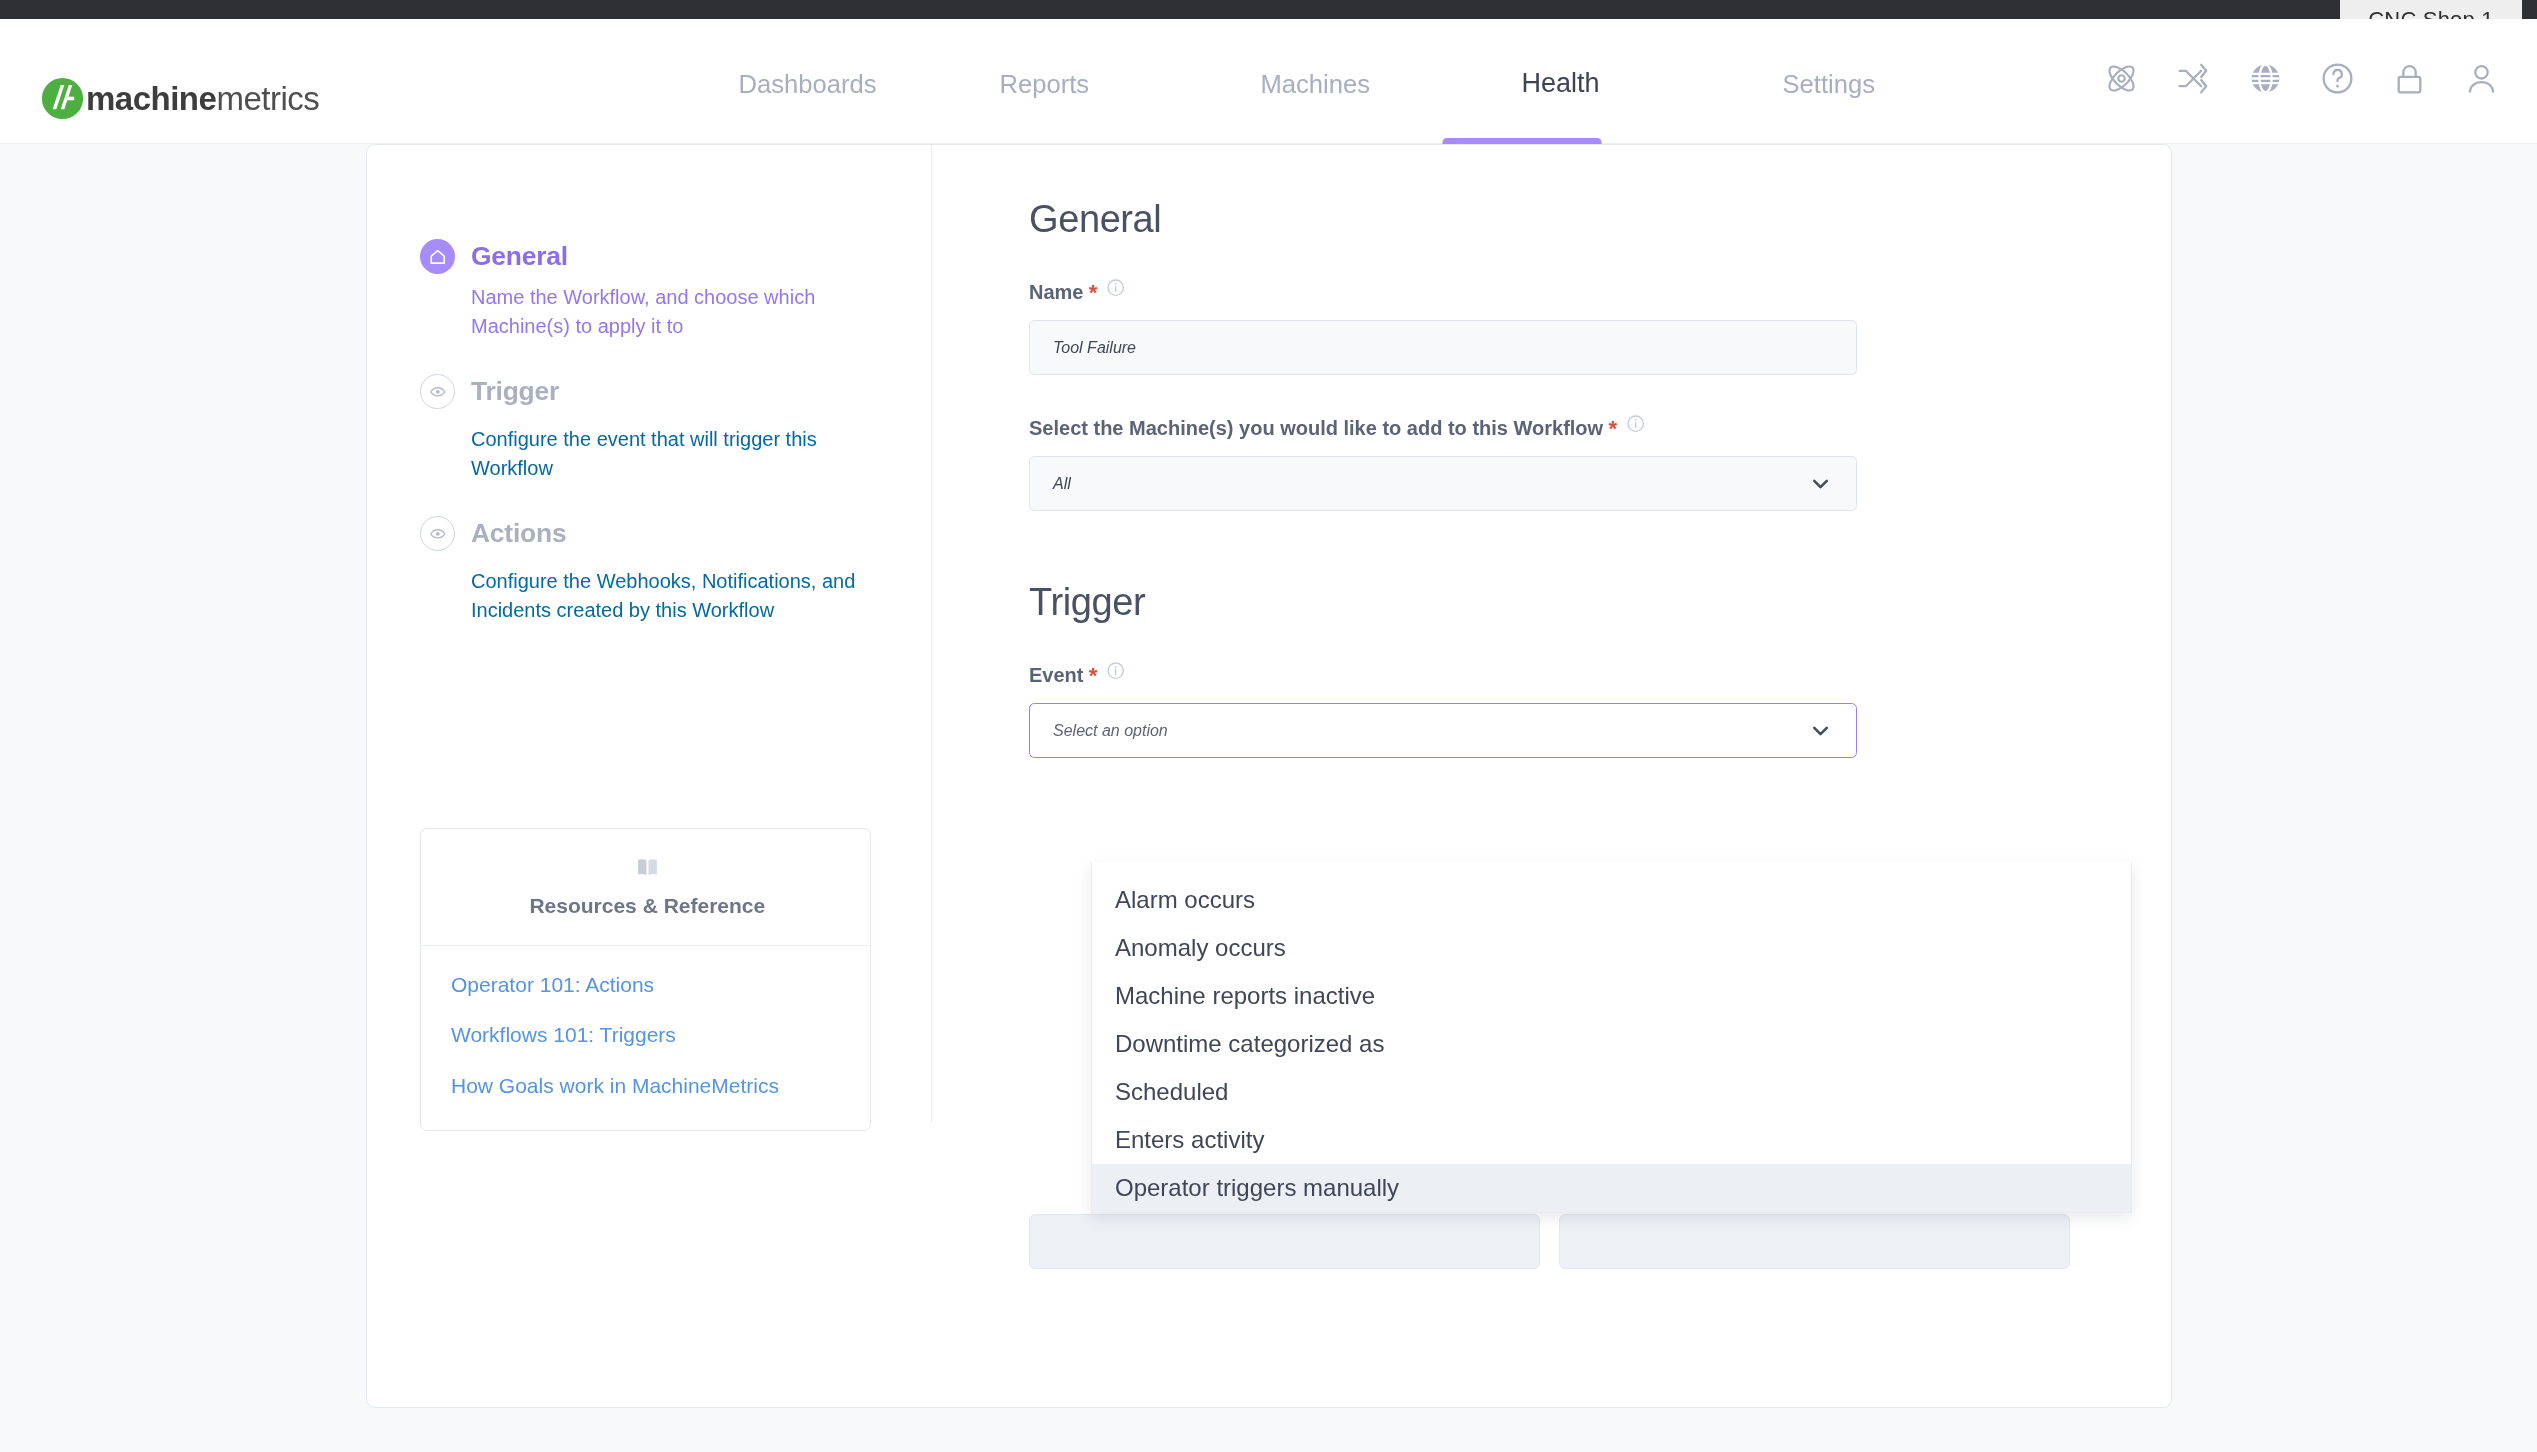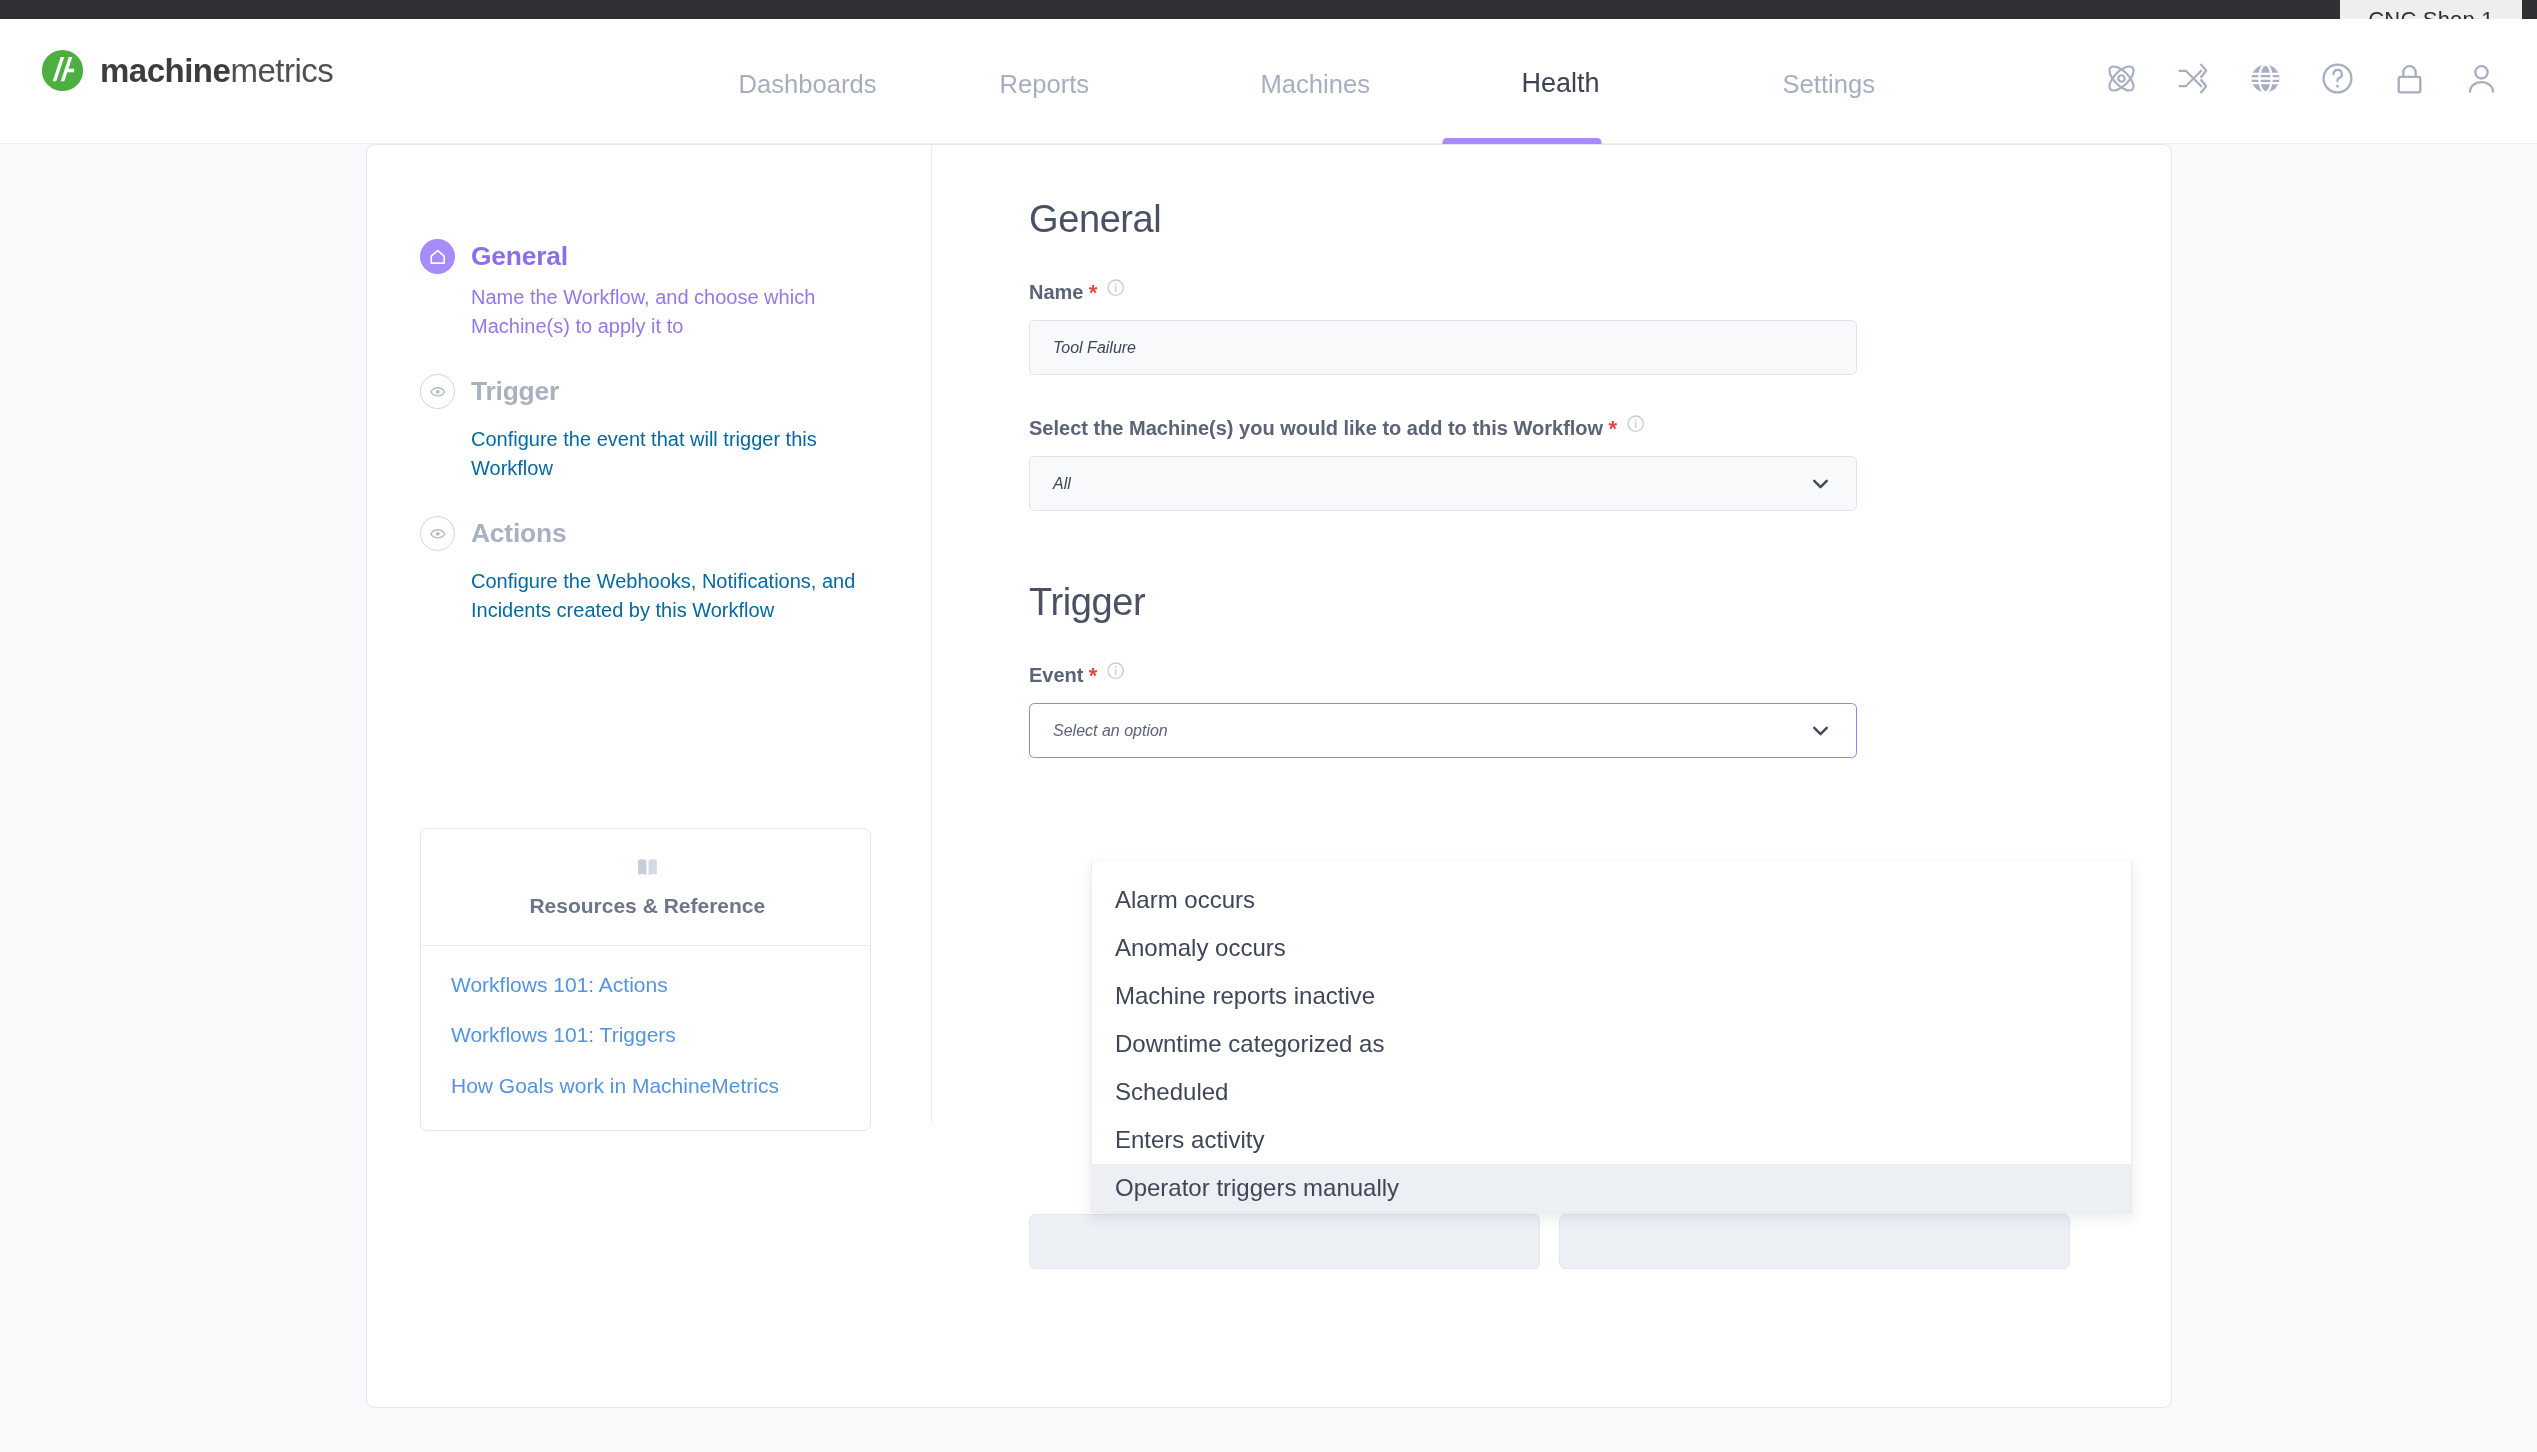--- a/index.html
+++ b/index.html
@@ -47,24 +47,24 @@
     top: 19.4px; left: 0;
     width: 2538px;
     height: 125px;
     background: #ffffff;
     border-bottom: 1.8px solid #eceef1;
   }
 
   .logo {
     position: absolute;
     left: 41px;
-    top: 30px;
-    display: flex;
-    align-items: center;
-    gap: 16px;
+    top: 58px;
+    display: flex;
+    align-items: center;
+    gap: 2px;
   }
   .logo-mark { width: 43px; height: 43px; display:block; }
   .logo-text {
     font-size: 33px;
     letter-spacing: -0.5px;
     white-space: nowrap;
   }
   .logo-text b { color: #3d3d3d; font-weight: 700; }
   .logo-text span { color: #4f4f4f; font-weight: 400; }
 
@@ -385,21 +385,21 @@
 
 <div class="res-card">
   <div class="res-head">
     <svg width="25" height="25" viewBox="0 0 24 24">
       <path d="M3 4.6c2.6-.9 5.2-.9 8 .5v14.3c-2.8-1.4-5.4-1.4-8-.5z" fill="#c6ccd8"></path>
       <path d="M21 4.6c-2.6-.9-5.2-.9-8 .5v14.3c2.8-1.4 5.4-1.4 8-.5z" fill="#d5dae3"></path>
     </svg>
     <div class="res-head-title">Resources &amp; Reference</div>
   </div>
   <div class="res-body">
-    <a class="res-link">Workflows 101: Actions</a>
+    <a class="res-link">Operator 101: Actions</a>
     <a class="res-link">Workflows 101: Triggers</a>
     <a class="res-link">How Goals work in MachineMetrics</a>
   </div>
 </div>
 
 <div class="form">
 
   <div class="section-title">General</div>
 
   <div style="height:40px"></div>

